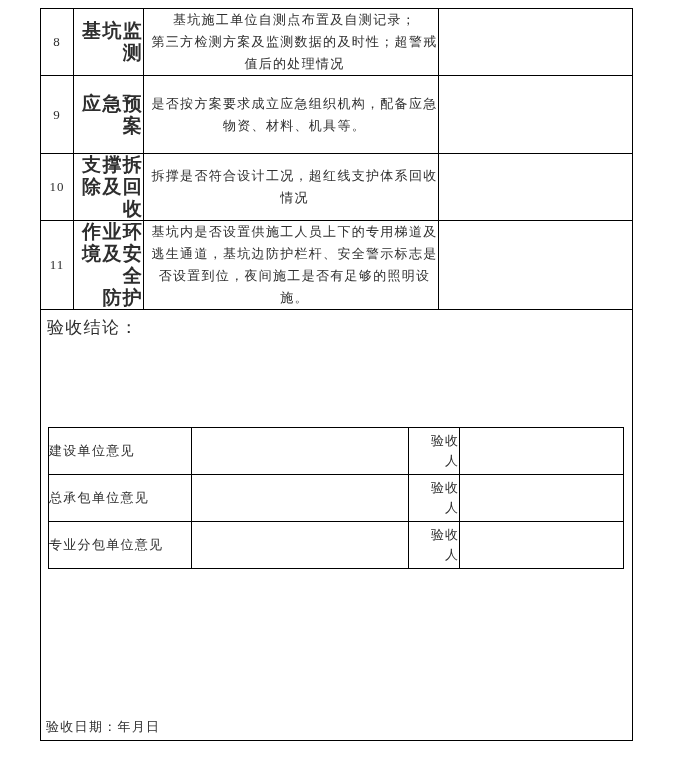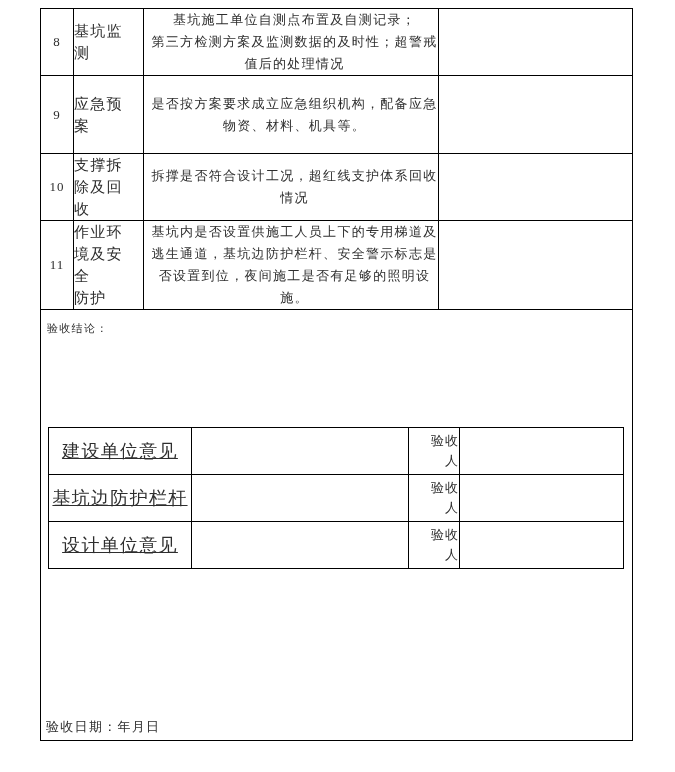--- a/index.html
+++ b/index.html
@@ -15,47 +15,47 @@
 
   table { border-collapse: collapse; }
   .main-table { width: 592px; table-layout: fixed; }
   .main-table > tbody > tr > td { border: 1px solid #000; }
 
   td.num {
     text-align: center; vertical-align: middle;
     font-size: 13px; letter-spacing: 1px;
   }
   td.cat {
-    text-align: left; vertical-align: middle;
-    white-space: pre-line; font-size: 15px; line-height: 22px; letter-spacing: 1.3px;
+    text-align: right; vertical-align: middle;
+    white-space: pre-line; font-size: 19px; line-height: 22px; letter-spacing: 1.3px; font-weight: bold;
   }
   td.desc {
     vertical-align: middle; text-align: center;
     white-space: pre-line; font-size: 13px; line-height: 22px; letter-spacing: 1.3px;
     padding: 0 0 0 7px;
   }
   td.result { background: #fff; }
 
   td.conclusion-cell {
     position: relative; vertical-align: top; height: 431px;
   }
   .conclusion-label {
     padding: 9px 0 0 6px;
-    font-size: 11px; letter-spacing: 1.3px; line-height: 18px;
+    font-size: 17px; letter-spacing: 1.3px; line-height: 18px;
   }
   .conclusion-area { height: 80px; }
 
   .opinions-table {
     position: absolute; left: 7px; top: 117px;
     width: 575px; table-layout: fixed;
   }
   .opinions-table td { border: 1px solid #000; height: 47px; }
   td.op-label {
-    text-align: center; vertical-align: middle;
-    font-size: 18px; letter-spacing: 1.3px; text-decoration: underline;
+    vertical-align: middle;
+    font-size: 13px; letter-spacing: 1.3px;
   }
   td.op-acceptor {
     text-align: right; vertical-align: middle;
     white-space: pre-line; font-size: 13px; line-height: 20px; letter-spacing: 1px;
   }
   .date-label {
     position: absolute; left: 5px; bottom: 3px;
     font-size: 13px; letter-spacing: 1.3px; line-height: 20px;
   }
 </style>
@@ -117,28 +117,28 @@
             </colgroup>
             <tbody>
               <tr>
                 <td class="op-label">建设单位意见</td>
                 <td class="op-input"></td>
                 <td class="op-acceptor">验收
 人</td>
                 <td class="op-sign"></td>
               </tr>
               <tr>
-                <td class="op-label">基坑边防护栏杆</td>
+                <td class="op-label">总承包单位意见</td>
                 <td class="op-input"></td>
                 <td class="op-acceptor">验收
 人</td>
                 <td class="op-sign"></td>
               </tr>
               <tr>
-                <td class="op-label">设计单位意见</td>
+                <td class="op-label">专业分包单位意见</td>
                 <td class="op-input"></td>
                 <td class="op-acceptor">验收
 人</td>
                 <td class="op-sign"></td>
               </tr>
             </tbody>
           </table>
 
           <div class="date-label">验收日期：年月日</div>
         </td>

